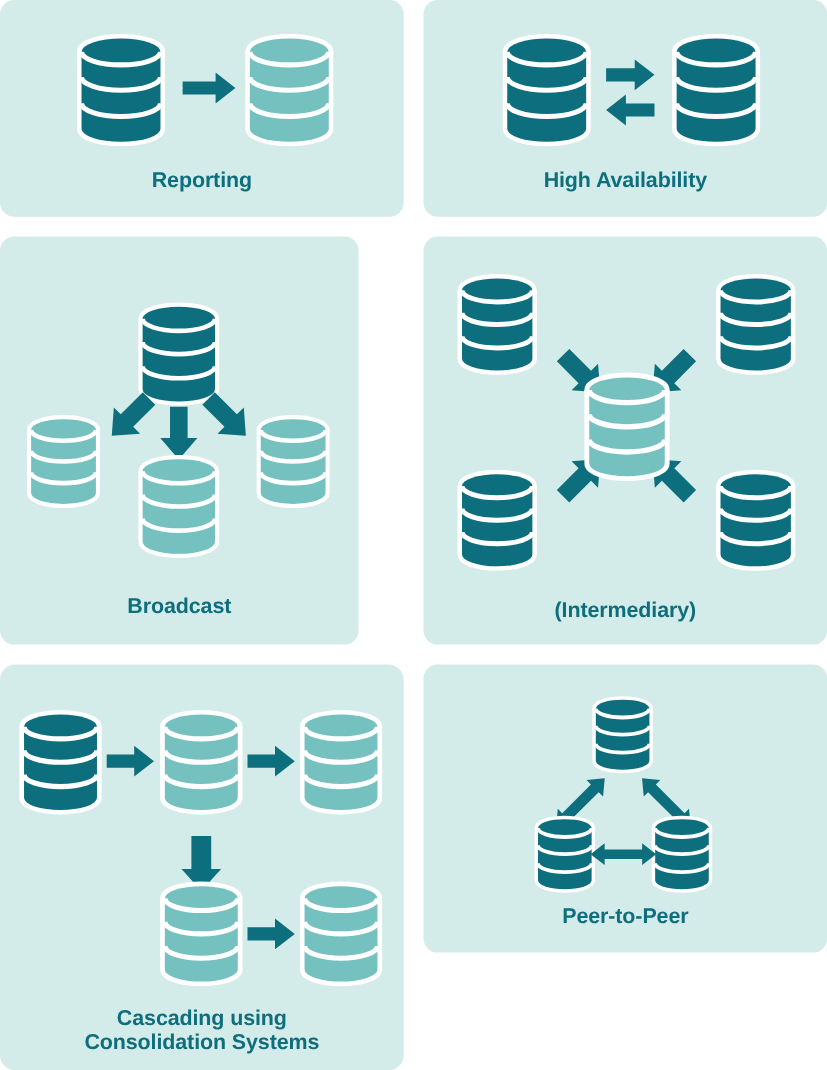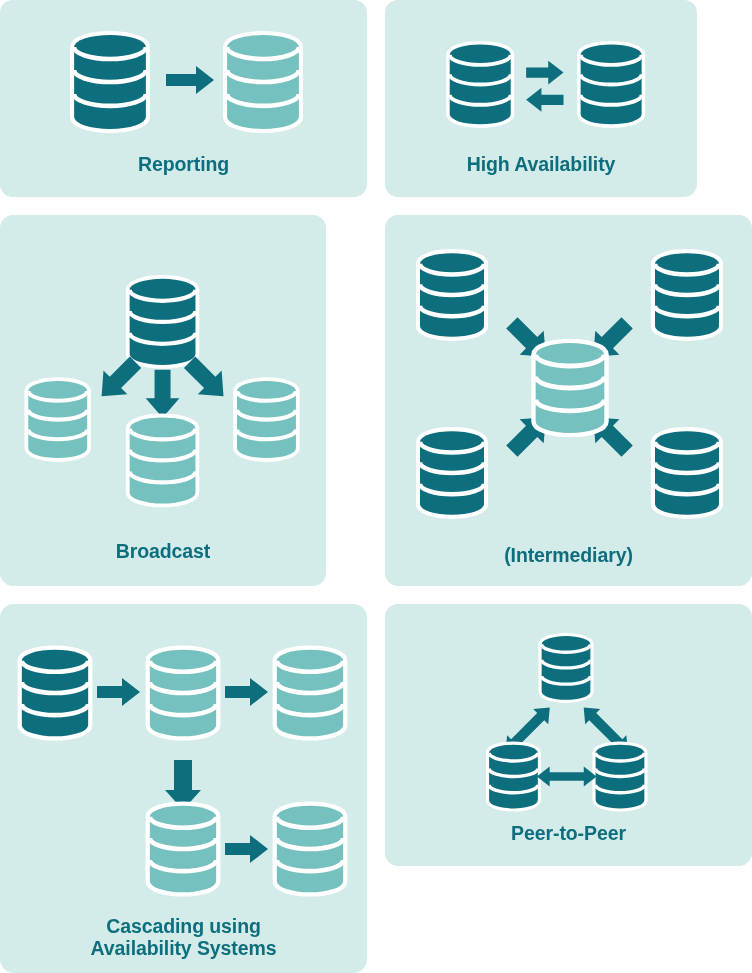--- a/index.html
+++ b/index.html
@@ -16,21 +16,21 @@
   }
   .panel{
     position:absolute;
     background:#d3ebe9;
     border-radius:13px;
     box-sizing:border-box;
     overflow:hidden;
   }
   
   #panel-reporting   {left:0px;  top:0px;   width:367px; height:197px;}
-  #panel-ha          {left:385px;top:0px;   width:312px; height:197px;}
+  #panel-ha          {left:385px;top:0px;   width:367px; height:197px;}
   #panel-broadcast   {left:0px;  top:215px; width:326px; height:371px;}
   #panel-central     {left:385px;top:215px; width:367px; height:371px;}
   #panel-cascading   {left:0px;  top:604px; width:367px; height:369px;border-radius:14px;}
   #panel-p2p         {left:385px;top:604px; width:367px; height:262px;}
 
   .stage{position:absolute;left:0;top:0;width:100%;height:100%;}
   .stage svg{display:block;width:100%;height:100%;}
 
   .caption{
     position:absolute;
@@ -374,21 +374,21 @@
               <use href="#db"></use>
             </g>
           <g stroke="#ffffff" stroke-width="5.5" fill="none">
               <use href="#dbsep"></use>
             </g>
         </g>
       </svg>
     </div>
     <div class="caption" id="cap-cascading">
       <span class="line">Cascading using</span>
-      <span class="line">Availability Systems</span>
+      <span class="line">Consolidation Systems</span>
     </div>
   </div>
 
   <div class="panel" id="panel-p2p">
     <div class="stage">
       <svg viewBox="0 0 367 369" xmlns="http://www.w3.org/2000/svg">
 
         <g transform="translate(180,90) scale(0.88)">
           <g stroke="#ffffff" stroke-width="10" fill="#ffffff">
               <use href="#db"></use>

